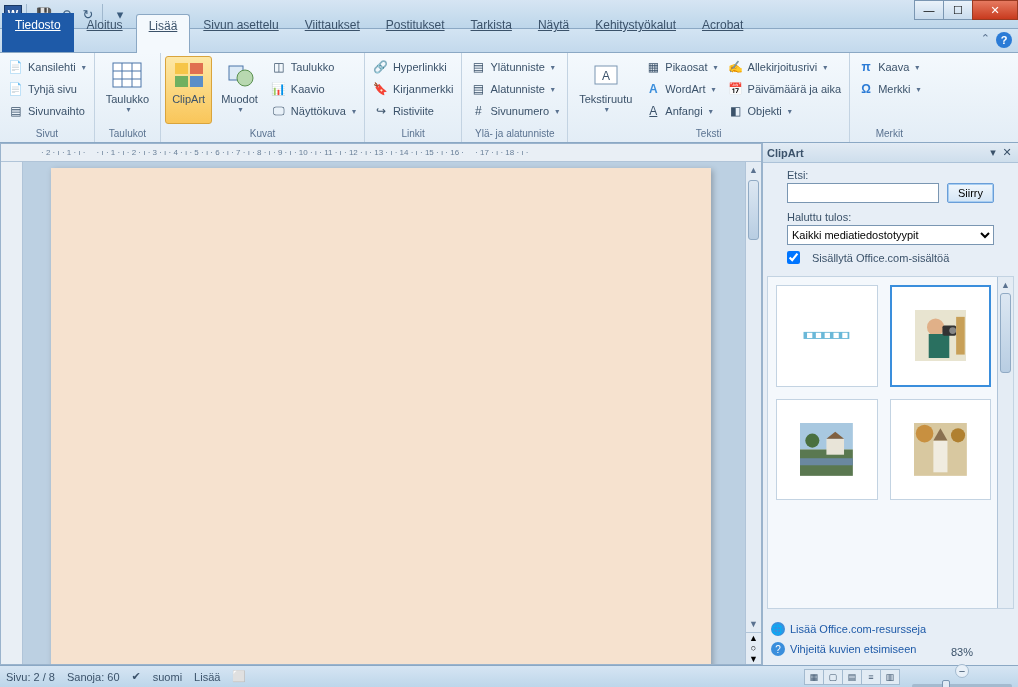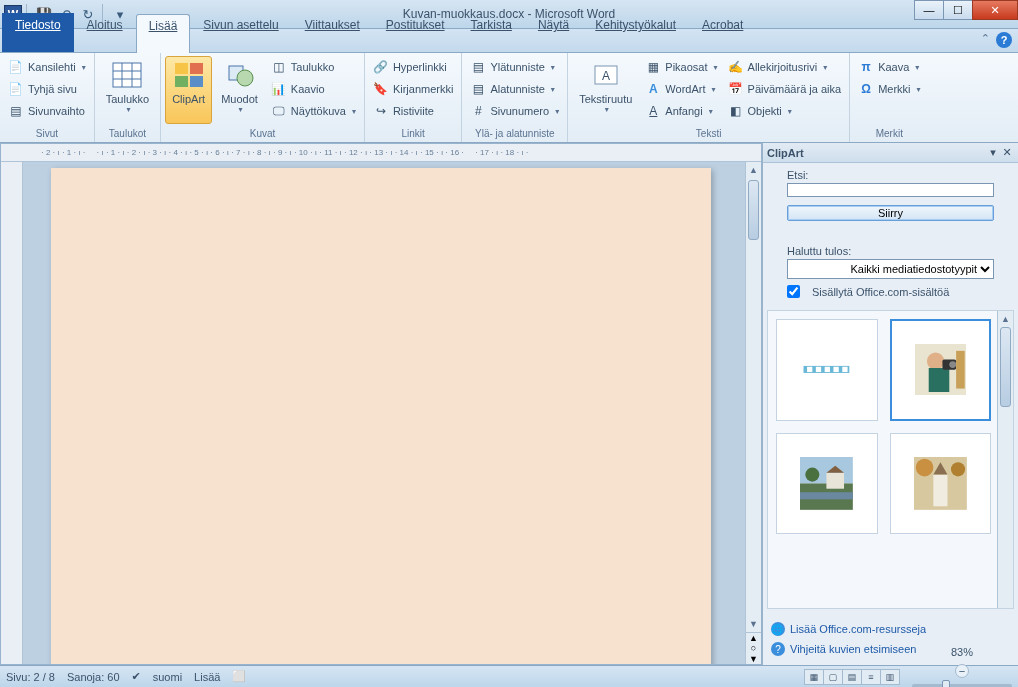--- a/index.html
+++ b/index.html
@@ -53,24 +53,24 @@
 .vscroll .nav{position:absolute;bottom:0;left:0;right:0;height:32px;border-top:1px solid #b0c4d8;display:flex;flex-direction:column;}
 .vscroll .nav div{flex:1;display:flex;align-items:center;justify-content:center;font-size:9px;}
 
 
 .task-pane { width: 256px; background: #e7eef6; border-left: 1px solid #9ab3cc; display: flex; flex-direction: column; }
 .tp-header { height: 20px; background: linear-gradient(#e2ebf4,#cedeec); border-bottom: 1px solid #acc2d8; display: flex; align-items: center; padding: 0 4px; font-size: 11px; color: #3b526a; }
 .tp-header .title { flex: 1; font-weight: bold; }
 .tp-header .x { width: 14px; text-align: center; cursor: pointer; }
 .tp-body { padding: 6px 24px; font-size: 11px; color: #3b526a; }
 .tp-body label { display: block; margin-bottom: 2px; }
-.search-row { display: flex; gap: 8px; margin-bottom: 24px; flex-direction: column; }
+.search-row { display: flex; gap: 8px; margin-bottom: 8px; }
 .search-row input { flex: 1; border: 1px solid #7a96b2; height: 20px; padding: 0 3px; font-size: 11px; }
 .go-btn { border: 1px solid #6a9ed8; background: linear-gradient(#f0f6fc,#d4e5f5); padding: 1px 10px; font-size: 11px; cursor: pointer; border-radius:2px; box-shadow: 0 0 0 1px #a6cdf2 inset;}
-.tp-body select { width: 100%; border: 1px solid #7a96b2; height: 20px; font-size: 11px; margin-bottom: 6px; background:#fff;text-align:right;}
+.tp-body select { width: 100%; border: 1px solid #7a96b2; height: 20px; font-size: 11px; margin-bottom: 6px; background:#fff;}
 .chk { display: flex; align-items: center; gap: 12px; margin-bottom: 6px; }
 .results { flex: 1; background: #f4f8fc; margin: 0 4px 4px; border: 1px solid #c3d3e2; position: relative; overflow: hidden; }
 .res-scroll{position:absolute;right:0;top:0;bottom:0;width:16px;background:#e4ecf4;border-left:1px solid #b0c4d8;}
 .res-scroll .arr{height:16px;display:flex;align-items:center;justify-content:center;font-size:9px;color:#5a7290;}
 .res-scroll .thumb{position:absolute;left:2px;right:2px;top:16px;height:80px;background:linear-gradient(#dce7f2,#b8cde2);border:1px solid #90aac4;border-radius:3px;}
 .res-grid { position:absolute; left:8px; top:8px; right:22px; display: grid; grid-template-columns: 1fr 1fr; gap: 12px; }
 .res-item { border: 1px solid #c3d3e2; background: #fff; aspect-ratio: 1/1; display: flex; align-items: center; justify-content: center; padding:12px;}
 .res-item.sel { border: 2px solid #3a8edc; }
 .thumb-img { width: 70%; height: 70%; }
 .tp-links { padding: 6px 8px; font-size: 11px; }
@@ -96,21 +96,20 @@
 <div class="titlebar">
   <div class="qat">
     <div class="word-icon">W</div>
     <div class="qat-sep"></div>
     <div class="qat-btn">💾</div>
     <div class="qat-btn">↶</div>
     <div class="qat-btn">↻</div>
     <div class="qat-sep"></div>
     <div class="qat-btn">▾</div>
   </div>
-  <div class="title-text">Kuvan-muokkaus.docx  -  Microsoft Word</div>
   <div class="win-controls">
     <div class="win-btn">—</div>
     <div class="win-btn">☐</div>
     <div class="win-btn win-close">✕</div>
   </div>
 </div>
 
 <div class="ribbon-tabs">
   <div class="rtab file">Tiedosto</div>
   <div class="rtab">Aloitus</div>

